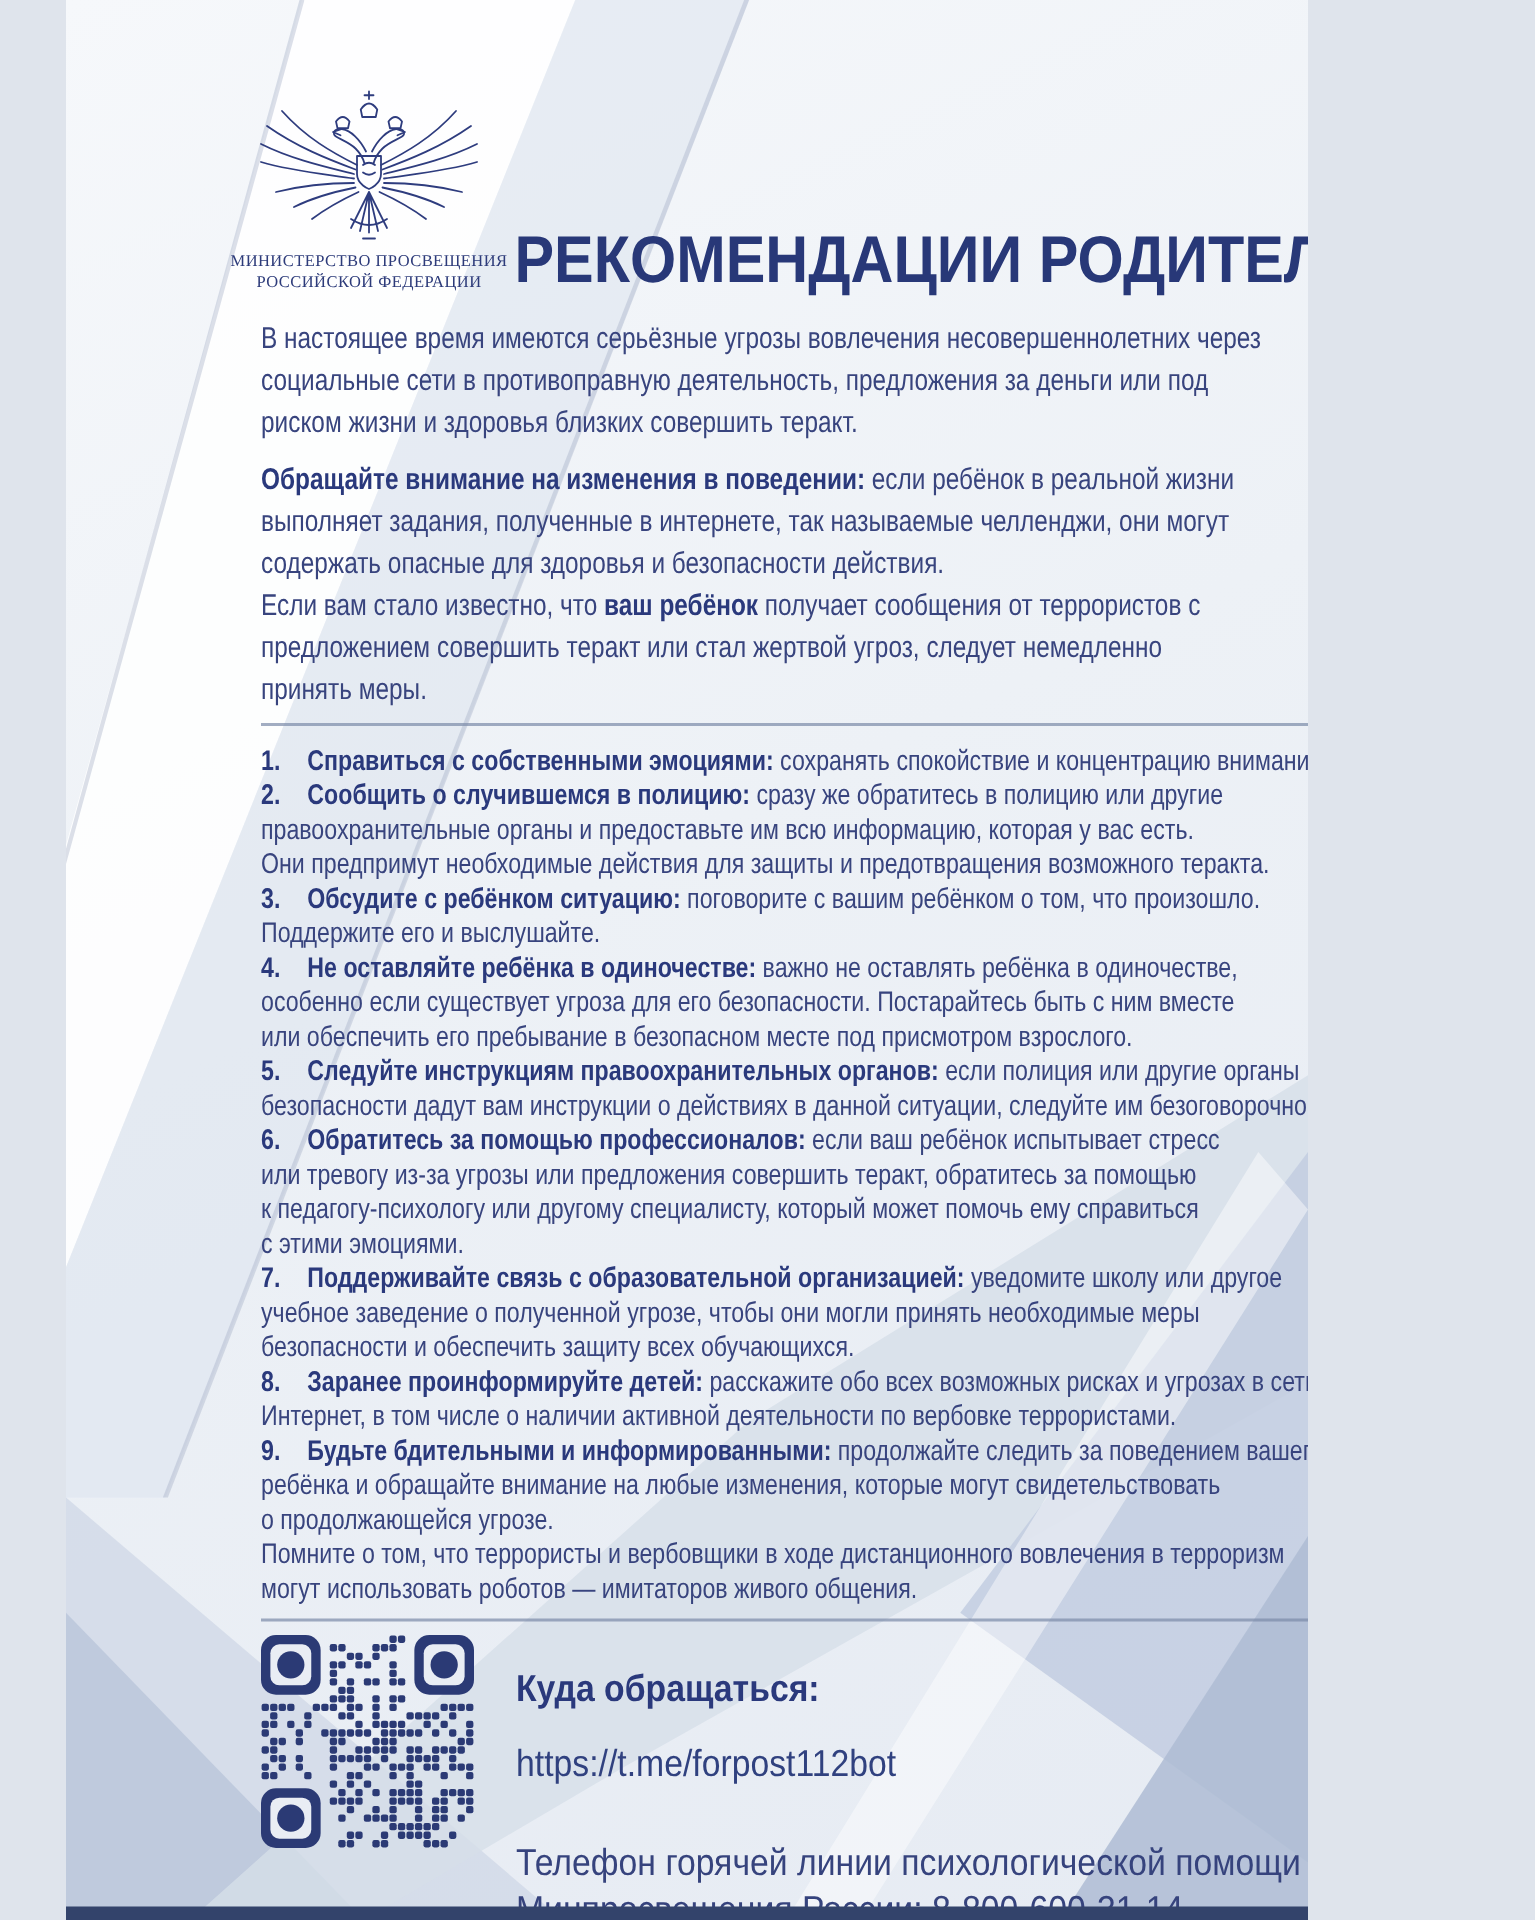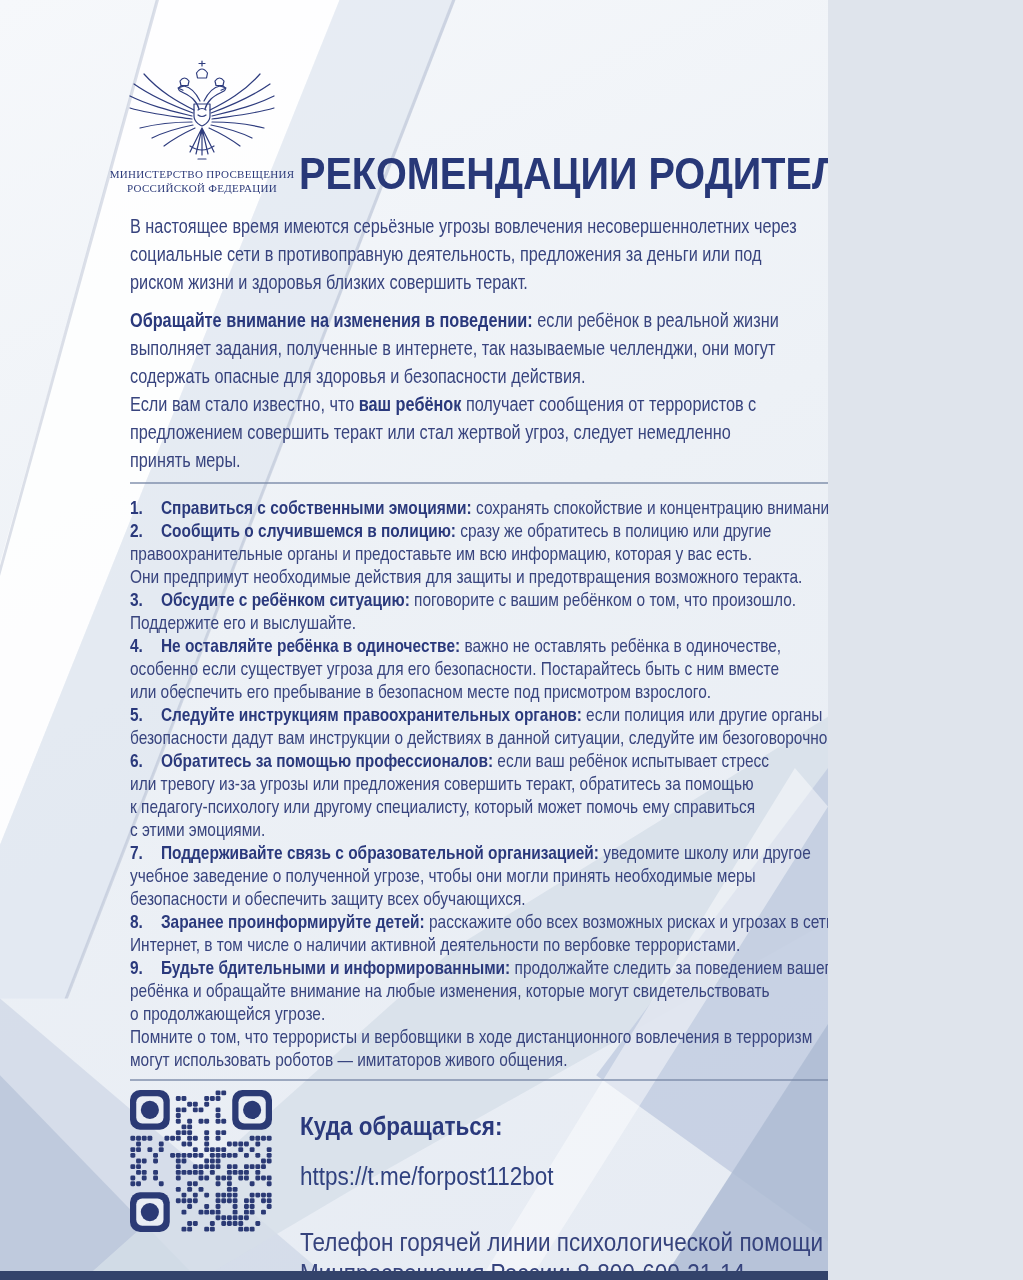--- a/index.html
+++ b/index.html
@@ -1,19 +1,19 @@
 <!DOCTYPE html>
 <html><head>
 <meta charset="utf-8">
 <style>
   html,body{margin:0;padding:0;background:#dfe4ec;}
   .page{
     position:relative;width:828px;height:1280px;overflow:hidden;
     background:linear-gradient(155deg,#f6f8fb 0%,#edf1f6 45%,#e6ebf3 100%);
-    font-family:"Liberation Sans",sans-serif;color:#38447e;
+    font-family:"Liberation Sans",sans-serif;color:#38447e;margin-left:44px;
   }
   
   .bg-shape{position:absolute;inset:0;pointer-events:none;}
   .s-stripe1{background:#ffffff;opacity:.85;clip-path:polygon(19% 0,41% 0,0 66%,0 44%);}
   .s-stripe2{background:#dde3ee;opacity:.55;clip-path:polygon(41% 0,55% 0,8% 78%,0 78%,0 66%);}
   .s-line1{background:#9aa7c0;opacity:.35;clip-path:polygon(18.8% 0,19.2% 0,0 45%,0 44.2%);}
   .s-line2{background:#9aa7c0;opacity:.35;clip-path:polygon(54.6% 0,55% 0,8.2% 78%,7.8% 78%);}
   .s-b1{background:#d6dee9;opacity:.8;clip-path:polygon(10% 100%,55% 74%,100% 56%,100% 72%,45% 92%,24% 100%);}
   .s-b2{background:#c2cde0;opacity:.85;clip-path:polygon(100% 60%,72% 84%,100% 97%);}
   .s-b3{background:#aebcd4;opacity:.85;clip-path:polygon(100% 80%,80% 100%,100% 100%);}

